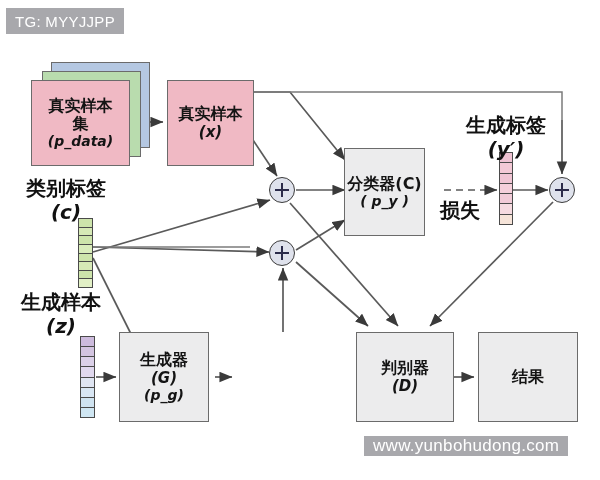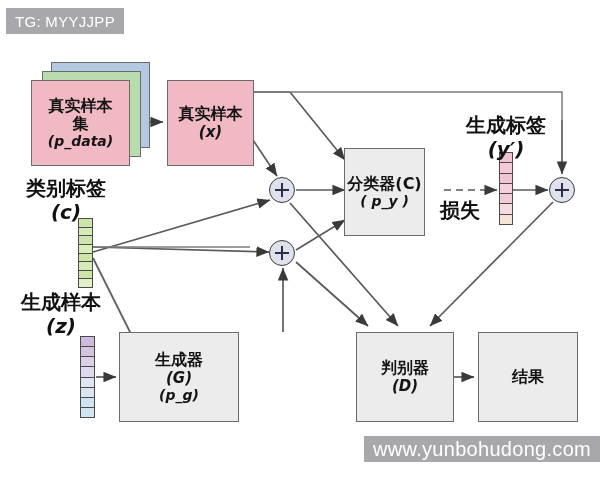--- a/index.html
+++ b/index.html
@@ -17,21 +17,21 @@
     position:absolute;
     background:#a8a8ac;
     color:#ffffff;
     font-size:15px;
     letter-spacing:.3px;
     display:flex;align-items:center;
     padding:0 9px;
     white-space:nowrap;
   }
   #wm-top{left:6px;top:8px;height:26px;}
-  #wm-bottom{left:364px;top:436px;height:26px;font-size:20px;}
+  #wm-bottom{left:364px;top:436px;height:20px;font-size:17px;}
 
   
   .node{
     position:absolute;
     box-sizing:border-box;
     border:1.5px solid #6b6b6b;
     display:flex;
     flex-direction:column;
     align-items:center;
     justify-content:center;
@@ -145,21 +145,21 @@
   <div class="node pink" style="left:167px;top:80px;width:87px;height:86px;">
     <div class="l1">真实样本</div>
     <div class="l2">(x)</div>
   </div>
 
   <div class="node grey" style="left:344px;top:148px;width:81px;height:88px;">
     <div class="l1">分类器(C)</div>
     <div class="l3">( p_y )</div>
   </div>
 
-  <div class="node grey" style="left:119px;top:332px;width:120px;height:90px;">
+  <div class="node grey" style="left:119px;top:332px;width:90px;height:90px;">
     <div class="l1">生成器</div>
     <div class="l2">(G)</div>
     <div class="l3">(p_g)</div>
   </div>
 
 
   <div class="node grey" style="left:356px;top:332px;width:98px;height:90px;">
     <div class="l1">判别器</div>
     <div class="l2">(D)</div>
   </div>

